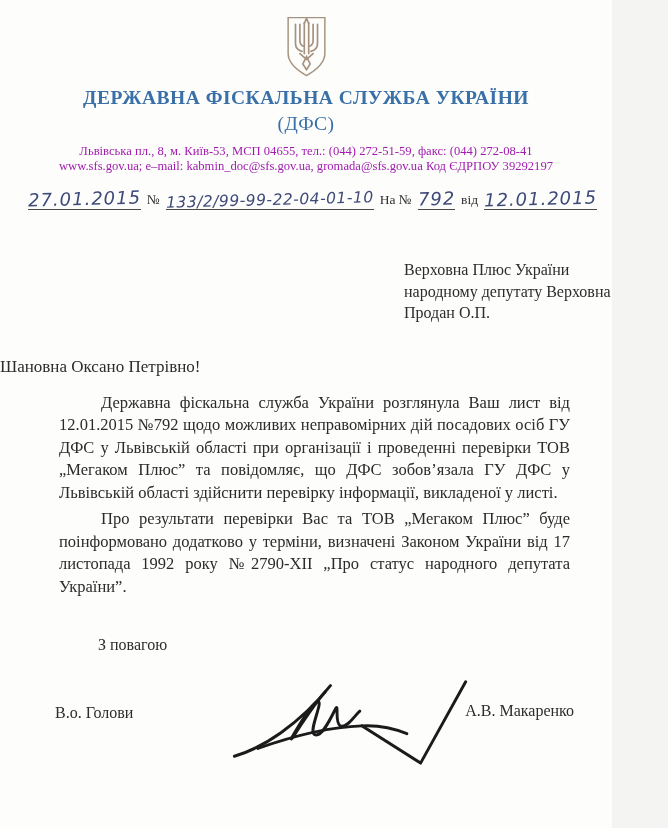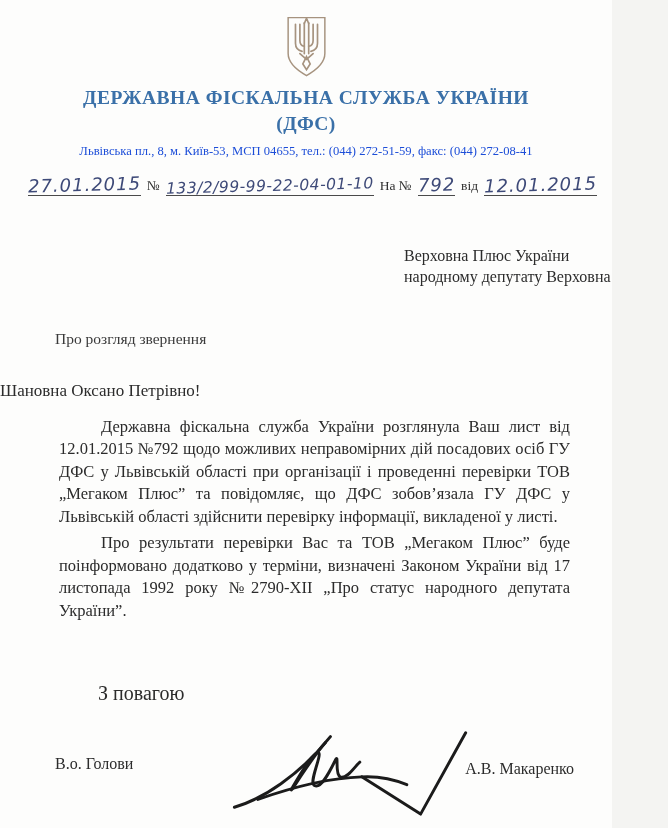--- a/index.html
+++ b/index.html
@@ -18,25 +18,25 @@
     padding-top:15px;
   }
   
   .letterhead{text-align:center;}
   .emblem-wrap{height:66px;margin-bottom:5px;}
   .org-name{
     font-size:19.5px;font-weight:bold;letter-spacing:.5px;
     color:#3a70a8;margin:6px 0 0 0;
   }
   .org-abbr{
-    font-size:19.5px;font-weight:bold;letter-spacing:.5px;
+    font-size:19.5px;font-weight:normal;letter-spacing:.5px;
     color:#3a70a8;margin:4px 0 0 0;
   }
   .contacts{
-    margin-top:9px;font-size:12.6px;line-height:1.16;color:#1d4ed8;
+    margin-top:9px;font-size:12.6px;line-height:1.16;color:#a21caf;
   }
   
   .ref-row{
     margin:15px 18px 0 28px;
     display:flex;align-items:flex-end;
     font-size:13.5px;color:#2f2f2f;
   }
   .ref-row .lbl{padding:0 6px 2px 6px;white-space:nowrap;}
   .field{
     border-bottom:1.2px solid #4a4a4a;
@@ -65,24 +65,24 @@
   
   .subject{margin:42px 0 0 55px;font-size:15.5px;color:#3a3a3a;}
   .salutation{margin-top:33px;text-align:left;font-size:17px;color:#2c2c2c;}
   
   .body-text{margin:15px 38px 0 55px;}
   .body-text p{
     margin:4px;font-size:16.5px;line-height:22.5px;
     text-align:justify;text-indent:42px;color:#2b2b2b;
   }
   
-  .regards{margin:60px 0 0 98px;font-size:20px;color:#2c2c2c;}
+  .regards{margin:38px 0 0 98px;font-size:16px;color:#2c2c2c;}
   .sign-row{position:relative;height:120px;margin-top:8px;}
   .position{position:absolute;left:55px;top:42px;font-size:16px;color:#2c2c2c;}
-  .signer{position:absolute;right:38px;top:47px;font-size:16px;color:#2c2c2c;}
+  .signer{position:absolute;right:38px;top:40px;font-size:16px;color:#2c2c2c;}
   .signature-wrap{position:absolute;left:228px;top:8px;}
 </style>
 </head>
 <body>
 
 <div class="page">
 
   <div class="letterhead">
     <div class="emblem-wrap">
       <svg viewBox="0 0 64 86" width="47" height="64" aria-hidden="true">
@@ -97,39 +97,40 @@
           <path d="M32 4 l-3 7 M32 4 l3 7"></path>
           <path d="M23 52 l9 8 9 -8"></path>
           <path d="M32 56 l-5 10 5 8 5 -8 z"></path>
         </g>
       </svg>
     </div>
     <div class="org-name">ДЕРЖАВНА ФІСКАЛЬНА СЛУЖБА УКРАЇНИ</div>
     <div class="org-abbr">(ДФС)</div>
     <div class="contacts">
       <div>Львівська пл., 8, м. Київ-53, МСП 04655, тел.: (044) 272-51-59, факс: (044) 272-08-41</div>
+      <div>www.sfs.gov.ua; e–mail: kabmin_doc@sfs.gov.ua, gromada@sfs.gov.ua  Код ЄДРПОУ 39292197</div>
     </div>
   </div>
 
   <div class="ref-row">
     <span class="field f-date1"><span class="hw">27.01.2015</span></span>
     <span class="lbl">№</span>
     <span class="field f-num"><span class="hw">133/2/99-99-22-04-01-10</span></span>
     <span class="lbl">На №</span>
     <span class="field f-reply"><span class="hw">792</span></span>
     <span class="lbl">від</span>
     <span class="field f-date2"><span class="hw">12.01.2015</span></span>
   </div>
 
   <div class="recipient">
     <div>Верховна Плюс України</div>
     <div>народному депутату Верховна</div>
+    <div>Продан О.П.</div>
   </div>
 
-  <div class="subject">Про розгляд звернення</div>
 
   <div class="salutation">Шановна Оксано Петрівно!</div>
 
   <div class="body-text">
     <p>Державна фіскальна служба України розглянула Ваш лист від 12.01.2015 №792 щодо можливих неправомірних дій посадових осіб ГУ ДФС у Львівській області при організації і проведенні перевірки ТОВ „Мегаком Плюс” та повідомляє, що ДФС зобов’язала ГУ ДФС у Львівській області здійснити перевірку інформації, викладеної у листі.</p>
     <p>Про результати перевірки Вас та ТОВ „Мегаком Плюс” буде поінформовано додатково у терміни, визначені Законом України від 17 листопада 1992 року №2790-ХІІ „Про статус народного депутата України”.</p>
   </div>
 
   <div class="regards">З повагою</div>
 

